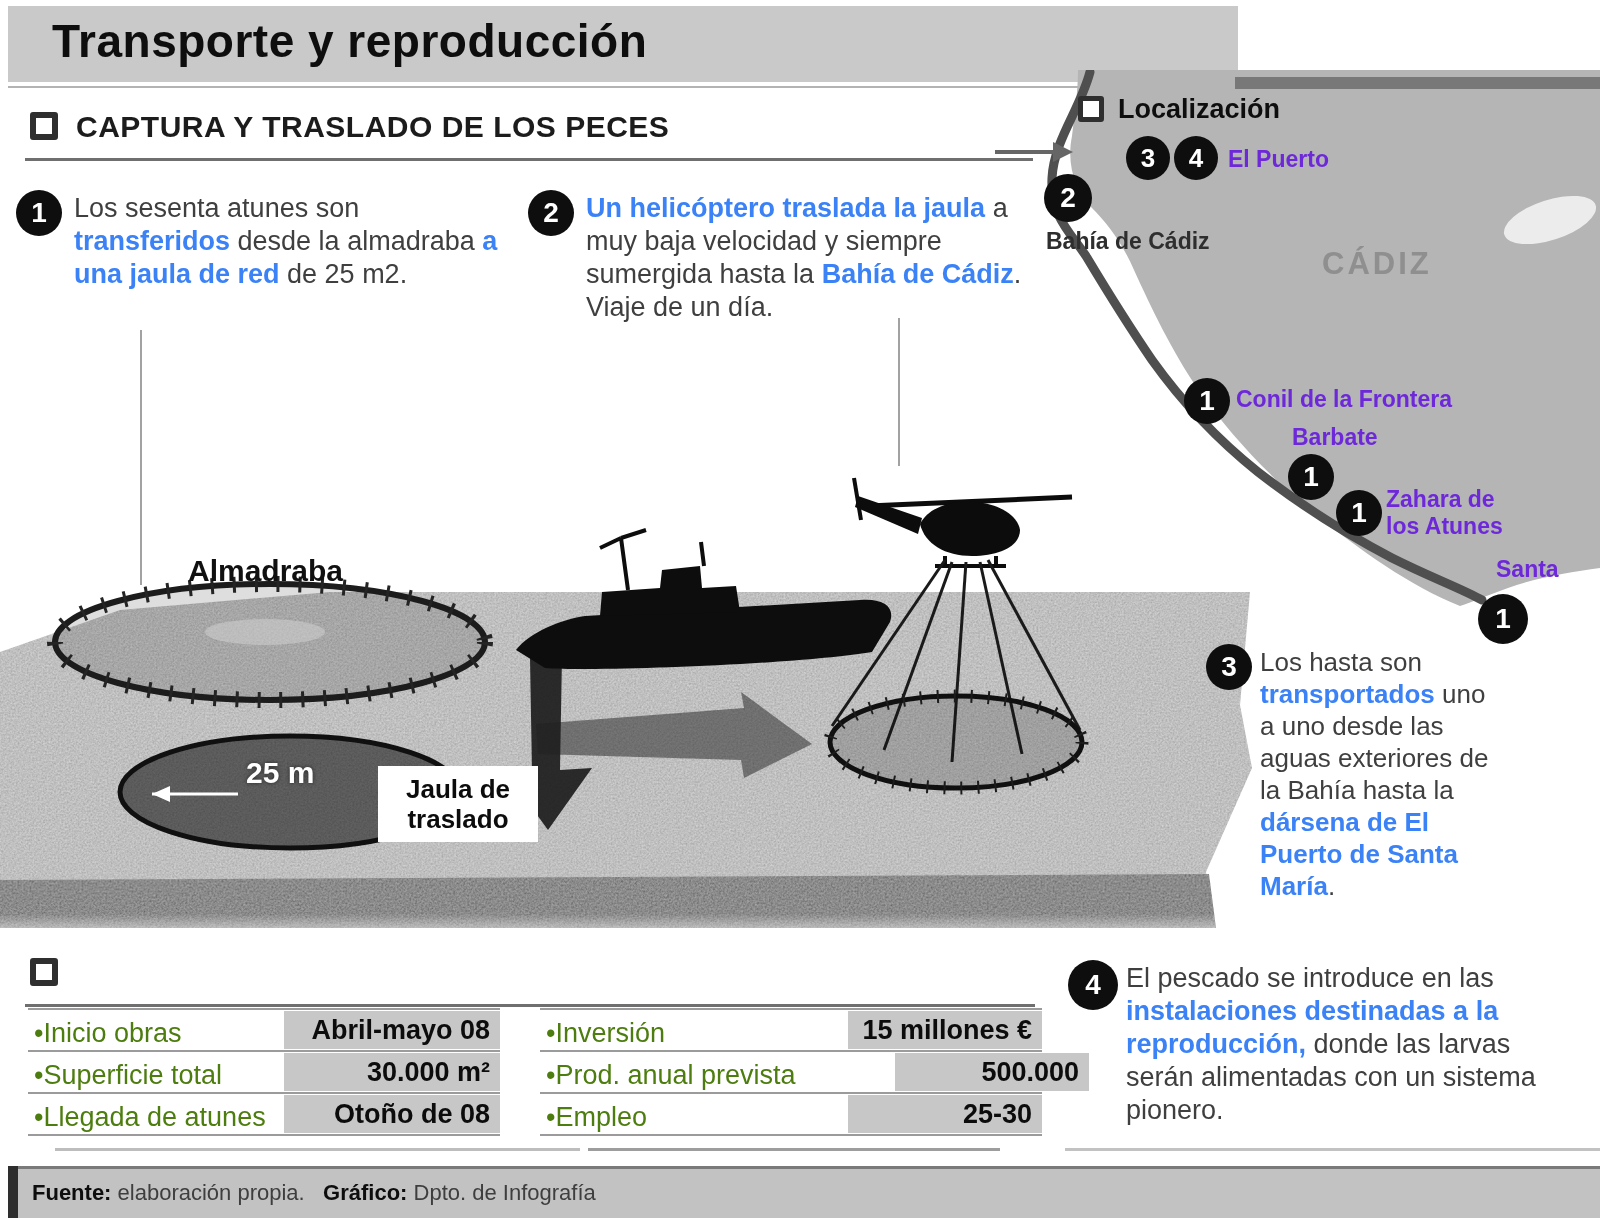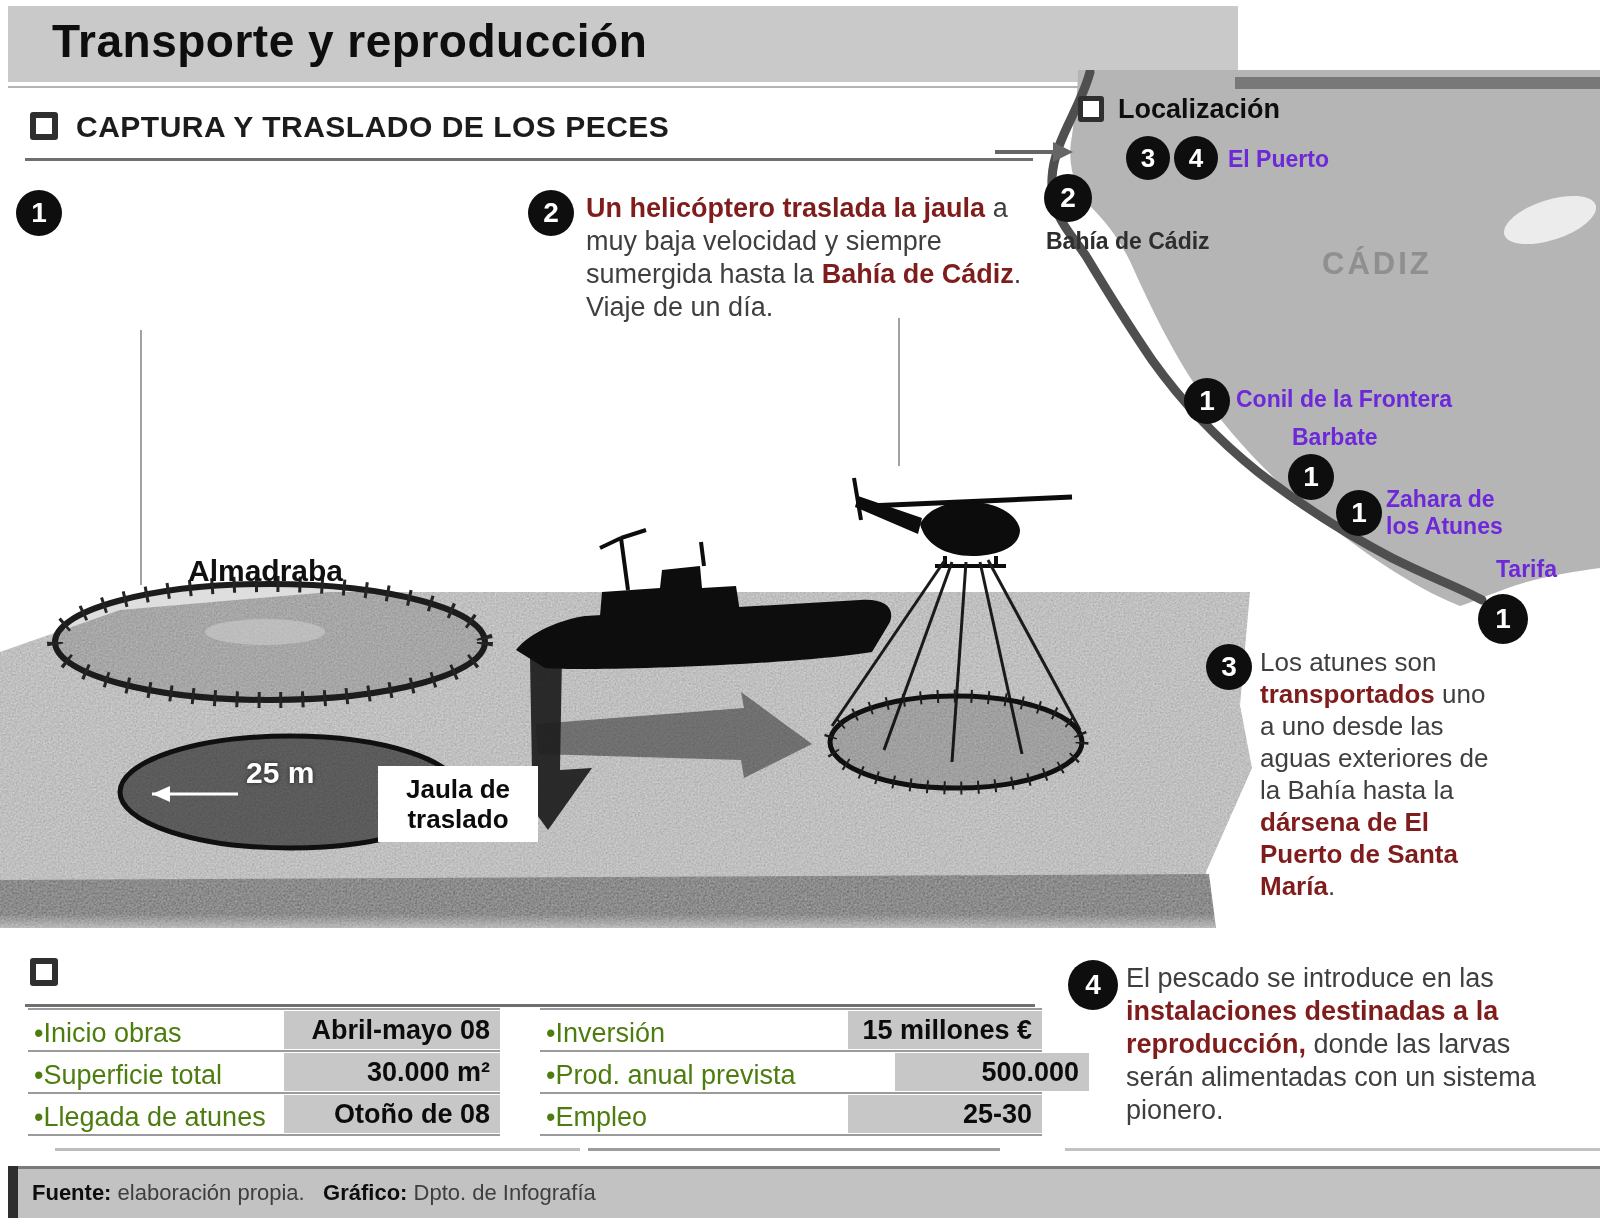--- a/index.html
+++ b/index.html
@@ -15,21 +15,21 @@
 
   
   .sq-icon{width:28px;height:28px;border:6px solid #2f2f2f;background:#fff;border-radius:3px;box-sizing:border-box;}
   .sec-title{font-size:30px;font-weight:800;color:#1c1c1c;letter-spacing:.5px;}
   .sec-rule{height:3px;background:#6f6f6f;}
 
   
   .badge{width:46px;height:46px;border-radius:50%;background:#0e0e0e;color:#fff;
          font-weight:800;font-size:28px;display:flex;align-items:center;justify-content:center;}
   .step-text{font-size:27px;line-height:33px;color:#3f3f3f;}
-  .step-text .b{font-weight:800;color:#7f1d1d;}
+  .step-text .b{font-weight:800;color:#3b82f6;}
   .leader{width:2px;background:#a2a2a2;}
 
   
   .ill-label{font-size:30px;font-weight:800;color:#101010;margin-top:16px;}
   .cage-size{font-size:30px;font-weight:800;color:#fff;text-shadow:0 0 4px rgba(0,0,0,.6);}
   .cage-box{background:#fff;color:#0c0c0c;font-size:26px;line-height:30px;font-weight:800;
             padding:8px 10px;text-align:center;}
 
   
   .map-label{font-size:23px;font-weight:600;color:#6d28d9;white-space:pre-line;}
@@ -76,20 +76,21 @@
   <svg class="abs" style="left:995px;top:138px;" width="80" height="28" viewBox="0 0 80 28">
     <line x1="0" y1="14" x2="58" y2="14" stroke="#666" stroke-width="4"></line>
     <polygon points="58,4 78,14 58,24" fill="#666"></polygon>
   </svg>
 
   <div class="abs sq-icon" style="left:30px;top:112px;"></div>
   <div class="abs sec-title" style="left:76px;top:110px;">CAPTURA Y TRASLADO DE LOS PECES</div>
   <div class="abs sec-rule" style="left:25px;top:158px;width:1008px;"></div>
 
   <div class="abs badge" style="left:16px;top:190px;">1</div>
+  <div class="abs step-text" style="left:74px;top:192px;width:440px;"><span>Los sesenta atunes son </span><span class="b">transferidos</span><span> desde la almadraba </span><span class="b">a una jaula de red</span><span> de 25 m2.</span></div>
   <div class="abs leader" style="left:140px;top:330px;height:255px;"></div>
 
   <div class="abs badge" style="left:528px;top:190px;">2</div>
   <div class="abs step-text" style="left:586px;top:192px;width:445px;"><span class="b">Un helicóptero traslada la jaula</span><span> a muy baja velocidad y siempre sumergida hasta la </span><span class="b">Bahía de Cádiz</span><span>. Viaje de un día.</span></div>
   <div class="abs leader" style="left:898px;top:318px;height:148px;"></div>
 
   <svg class="abs" style="left:0;top:0;" width="1600" height="1218" viewBox="0 0 1600 1218">
     <defs>
       <filter id="seaGrain" x="-5%" y="-5%" width="110%" height="110%">
         <feTurbulence type="fractalNoise" baseFrequency="0.55" numOctaves="2" stitchTiles="stitch"></feTurbulence>
@@ -182,25 +183,25 @@
   <div class="abs badge" style="left:1184px;top:378px;width:46px;height:46px;">1</div>
   <div class="abs map-label" style="left:1236px;top:386px;">Conil de la Frontera</div>
 
   <div class="abs map-label" style="left:1292px;top:424px;">Barbate</div>
   <div class="abs badge" style="left:1288px;top:454px;width:46px;height:46px;">1</div>
 
   <div class="abs badge" style="left:1336px;top:490px;width:46px;height:46px;">1</div>
   <div class="abs map-label" style="left:1386px;top:486px;">Zahara de
 los Atunes</div>
 
-  <div class="abs map-label" style="left:1496px;top:556px;">Tarifa</div>
+  <div class="abs map-label" style="left:1496px;top:556px;">Santa</div>
   <div class="abs badge" style="left:1478px;top:594px;width:50px;height:50px;">1</div>
 
   <div class="abs badge" style="left:1206px;top:644px;width:46px;height:46px;">3</div>
-  <div class="abs step-text" style="left:1260px;top:646px;width:240px;font-size:26px;line-height:32px;"><span>Los atunes son </span><span class="b">transportados</span><span> uno a uno desde las aguas exteriores de la Bahía hasta la </span><span class="b">dársena de El Puerto de Santa María</span><span>.</span></div>
+  <div class="abs step-text" style="left:1260px;top:646px;width:240px;font-size:26px;line-height:32px;"><span>Los hasta son </span><span class="b">transportados</span><span> uno a uno desde las aguas exteriores de la Bahía hasta la </span><span class="b">dársena de El Puerto de Santa María</span><span>.</span></div>
 
   <div class="abs sq-icon" style="left:30px;top:958px;"></div>
   <div class="abs sec-rule" style="left:25px;top:1004px;width:1010px;"></div>
 
   <div class="abs t-rule" style="left:28px;top:1008px;width:472px;"></div>
   <div class="abs t-label" style="left:34px;top:1018px;">•Inicio obras</div>
   <div class="abs t-cell" style="left:284px;top:1011px;width:216px;height:38px;">Abril-mayo 08</div>
   <div class="abs t-rule" style="left:28px;top:1050px;width:472px;"></div>
   <div class="abs t-label" style="left:34px;top:1060px;">•Superficie total</div>
   <div class="abs t-cell" style="left:284px;top:1053px;width:216px;height:38px;">30.000 m²</div>

